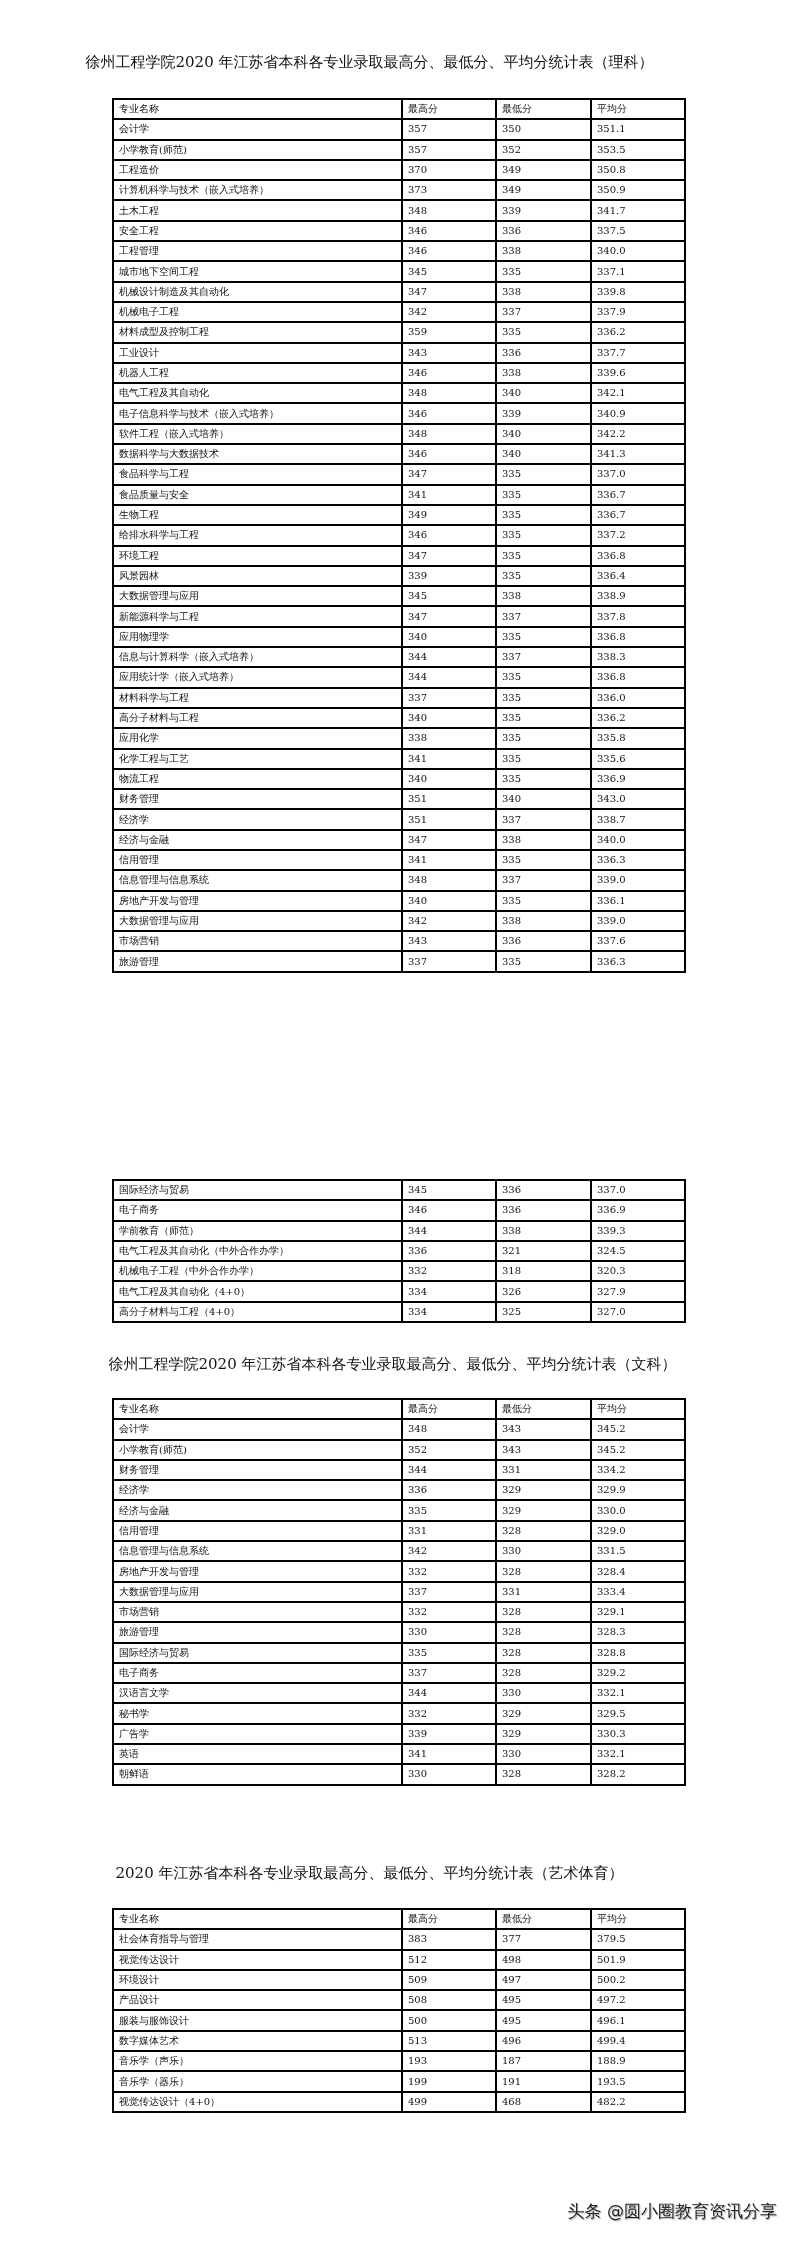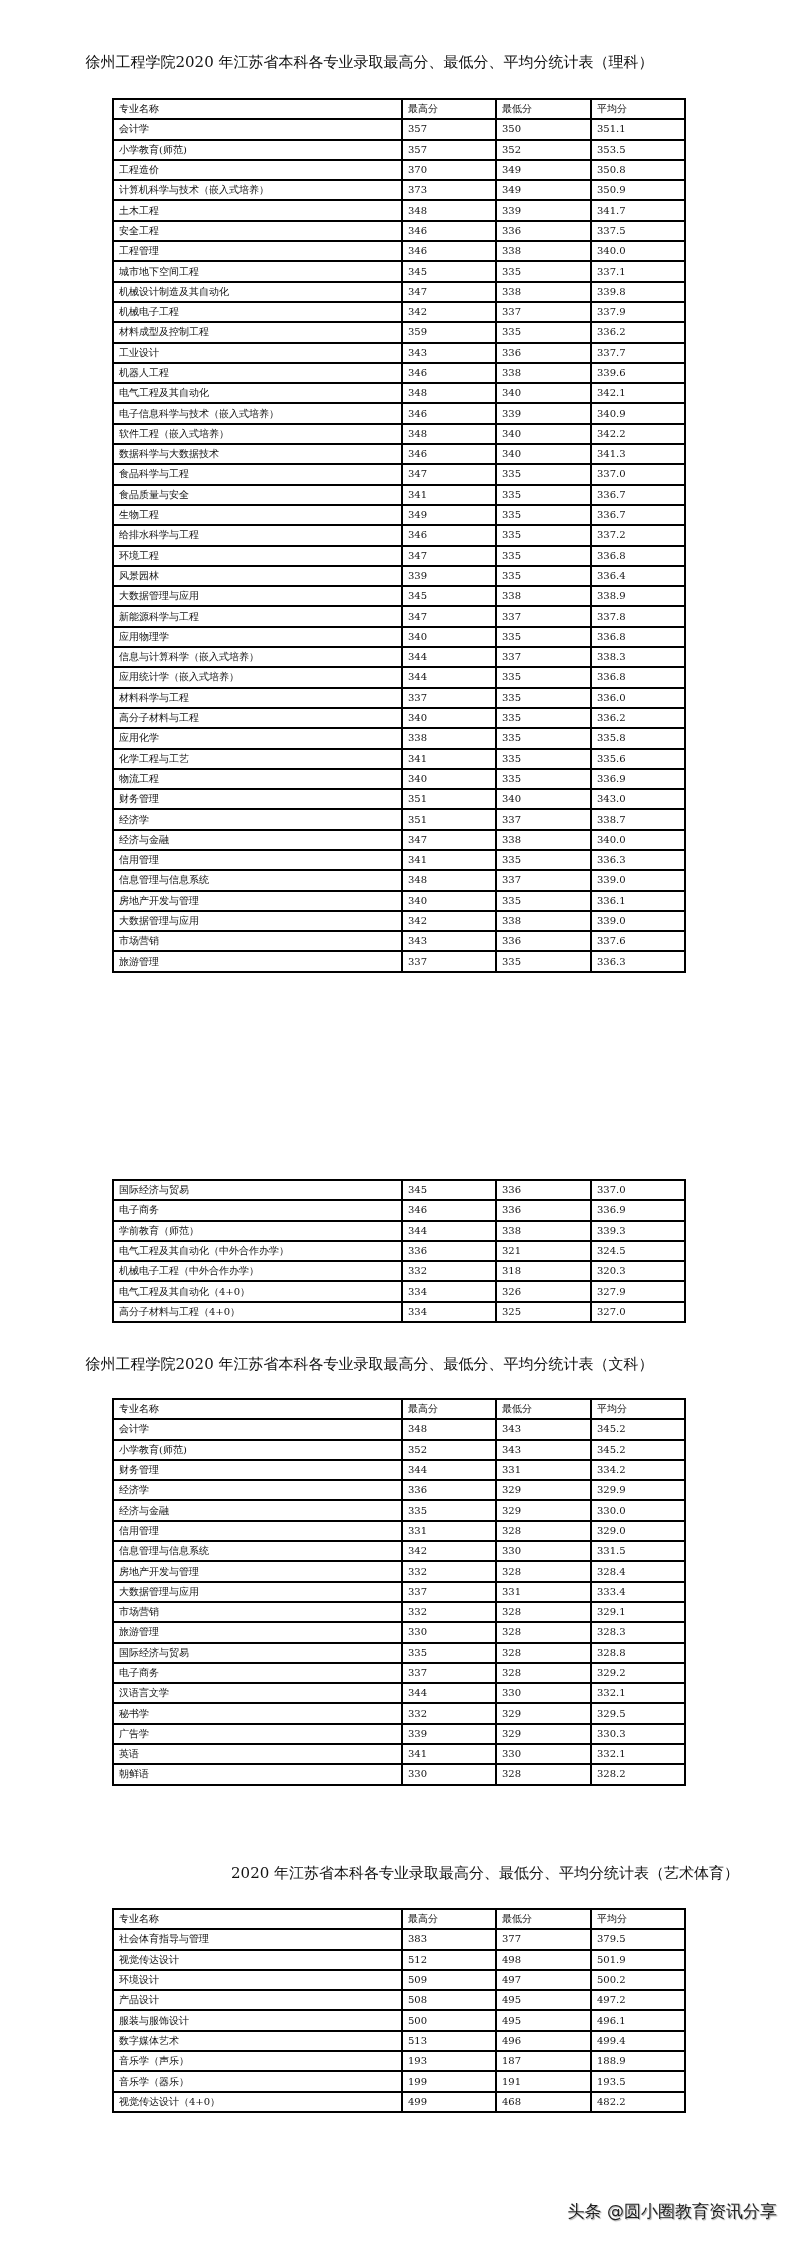--- a/index.html
+++ b/index.html
@@ -337,21 +337,21 @@
       </tr>
       <tr>
         <td>高分子材料与工程（4+0）</td>
         <td>334</td>
         <td>325</td>
         <td>327.0</td>
       </tr>
     </tbody>
 </table>
 
-<div class="title" style="top:1354px;">徐州工程学院2020 年江苏省本科各专业录取最高分、最低分、平均分统计表（文科）</div>
+<div class="title" style="top:1354px;margin-left:23px;">徐州工程学院2020 年江苏省本科各专业录取最高分、最低分、平均分统计表（文科）</div>
 <table class="score" style="top:1398px;">
   <colgroup>
       <col class="c-name">
       <col class="c-max">
       <col class="c-min">
       <col class="c-avg">
     </colgroup>
   <tbody>
       <tr>
         <td>专业名称</td>
@@ -463,21 +463,21 @@
       </tr>
       <tr>
         <td>朝鲜语</td>
         <td>330</td>
         <td>328</td>
         <td>328.2</td>
       </tr>
     </tbody>
 </table>
 
-<div class="title" style="top:1863px;text-align:right;">2020 年江苏省本科各专业录取最高分、最低分、平均分统计表（艺术体育）</div>
+<div class="title" style="top:1863px;">2020 年江苏省本科各专业录取最高分、最低分、平均分统计表（艺术体育）</div>
 <table class="score" style="top:1908px;">
   <colgroup>
       <col class="c-name">
       <col class="c-max">
       <col class="c-min">
       <col class="c-avg">
     </colgroup>
   <tbody>
       <tr>
         <td>专业名称</td>

